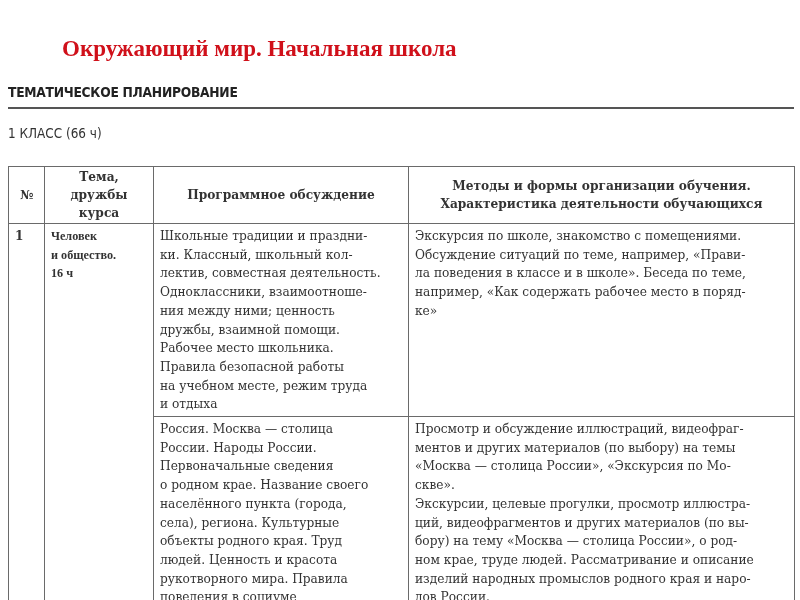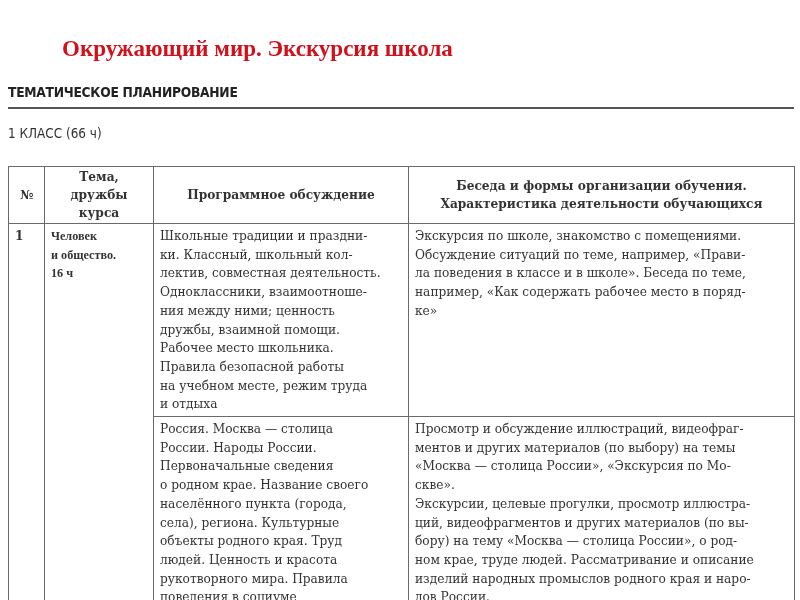--- a/index.html
+++ b/index.html
@@ -97,39 +97,39 @@
     }
     td.cell-text {
       white-space: pre-line;
     }
     tr.row-1 td { height: 182px; }
     tr.row-2 td { height: 183px; }
   </style>
 </head>
 <body>
 
-<div class="main-title">Окружающий мир. Экскурсия школа</div>
+<div class="main-title">Окружающий мир. Начальная школа</div>
 <div class="section-title">ТЕМАТИЧЕСКОЕ ПЛАНИРОВАНИЕ</div>
 <div class="section-rule"></div>
 <div class="grade-title">1 КЛАСС (66 ч)</div>
 
 <table class="plan">
   <colgroup>
     <col class="c-num">
     <col class="c-topic">
     <col class="c-content">
     <col class="c-methods">
   </colgroup>
   <thead>
     <tr>
       <th class="cell-text">№</th>
       <th class="cell-text">Тема,
 дружбы курса</th>
       <th class="cell-text">Программное обсуждение</th>
-      <th class="cell-text">Беседа и формы организации обучения.
+      <th class="cell-text">Методы и формы организации обучения.
 Характеристика деятельности обучающихся</th>
     </tr>
   </thead>
   <tbody>
     <tr class="row-1">
       <td class="num" rowspan="2">1</td>
       <td class="topic cell-text" rowspan="2">Человек
 и общество.
 16 ч</td>
       <td class="cell-text">Школьные традиции и праздни-

